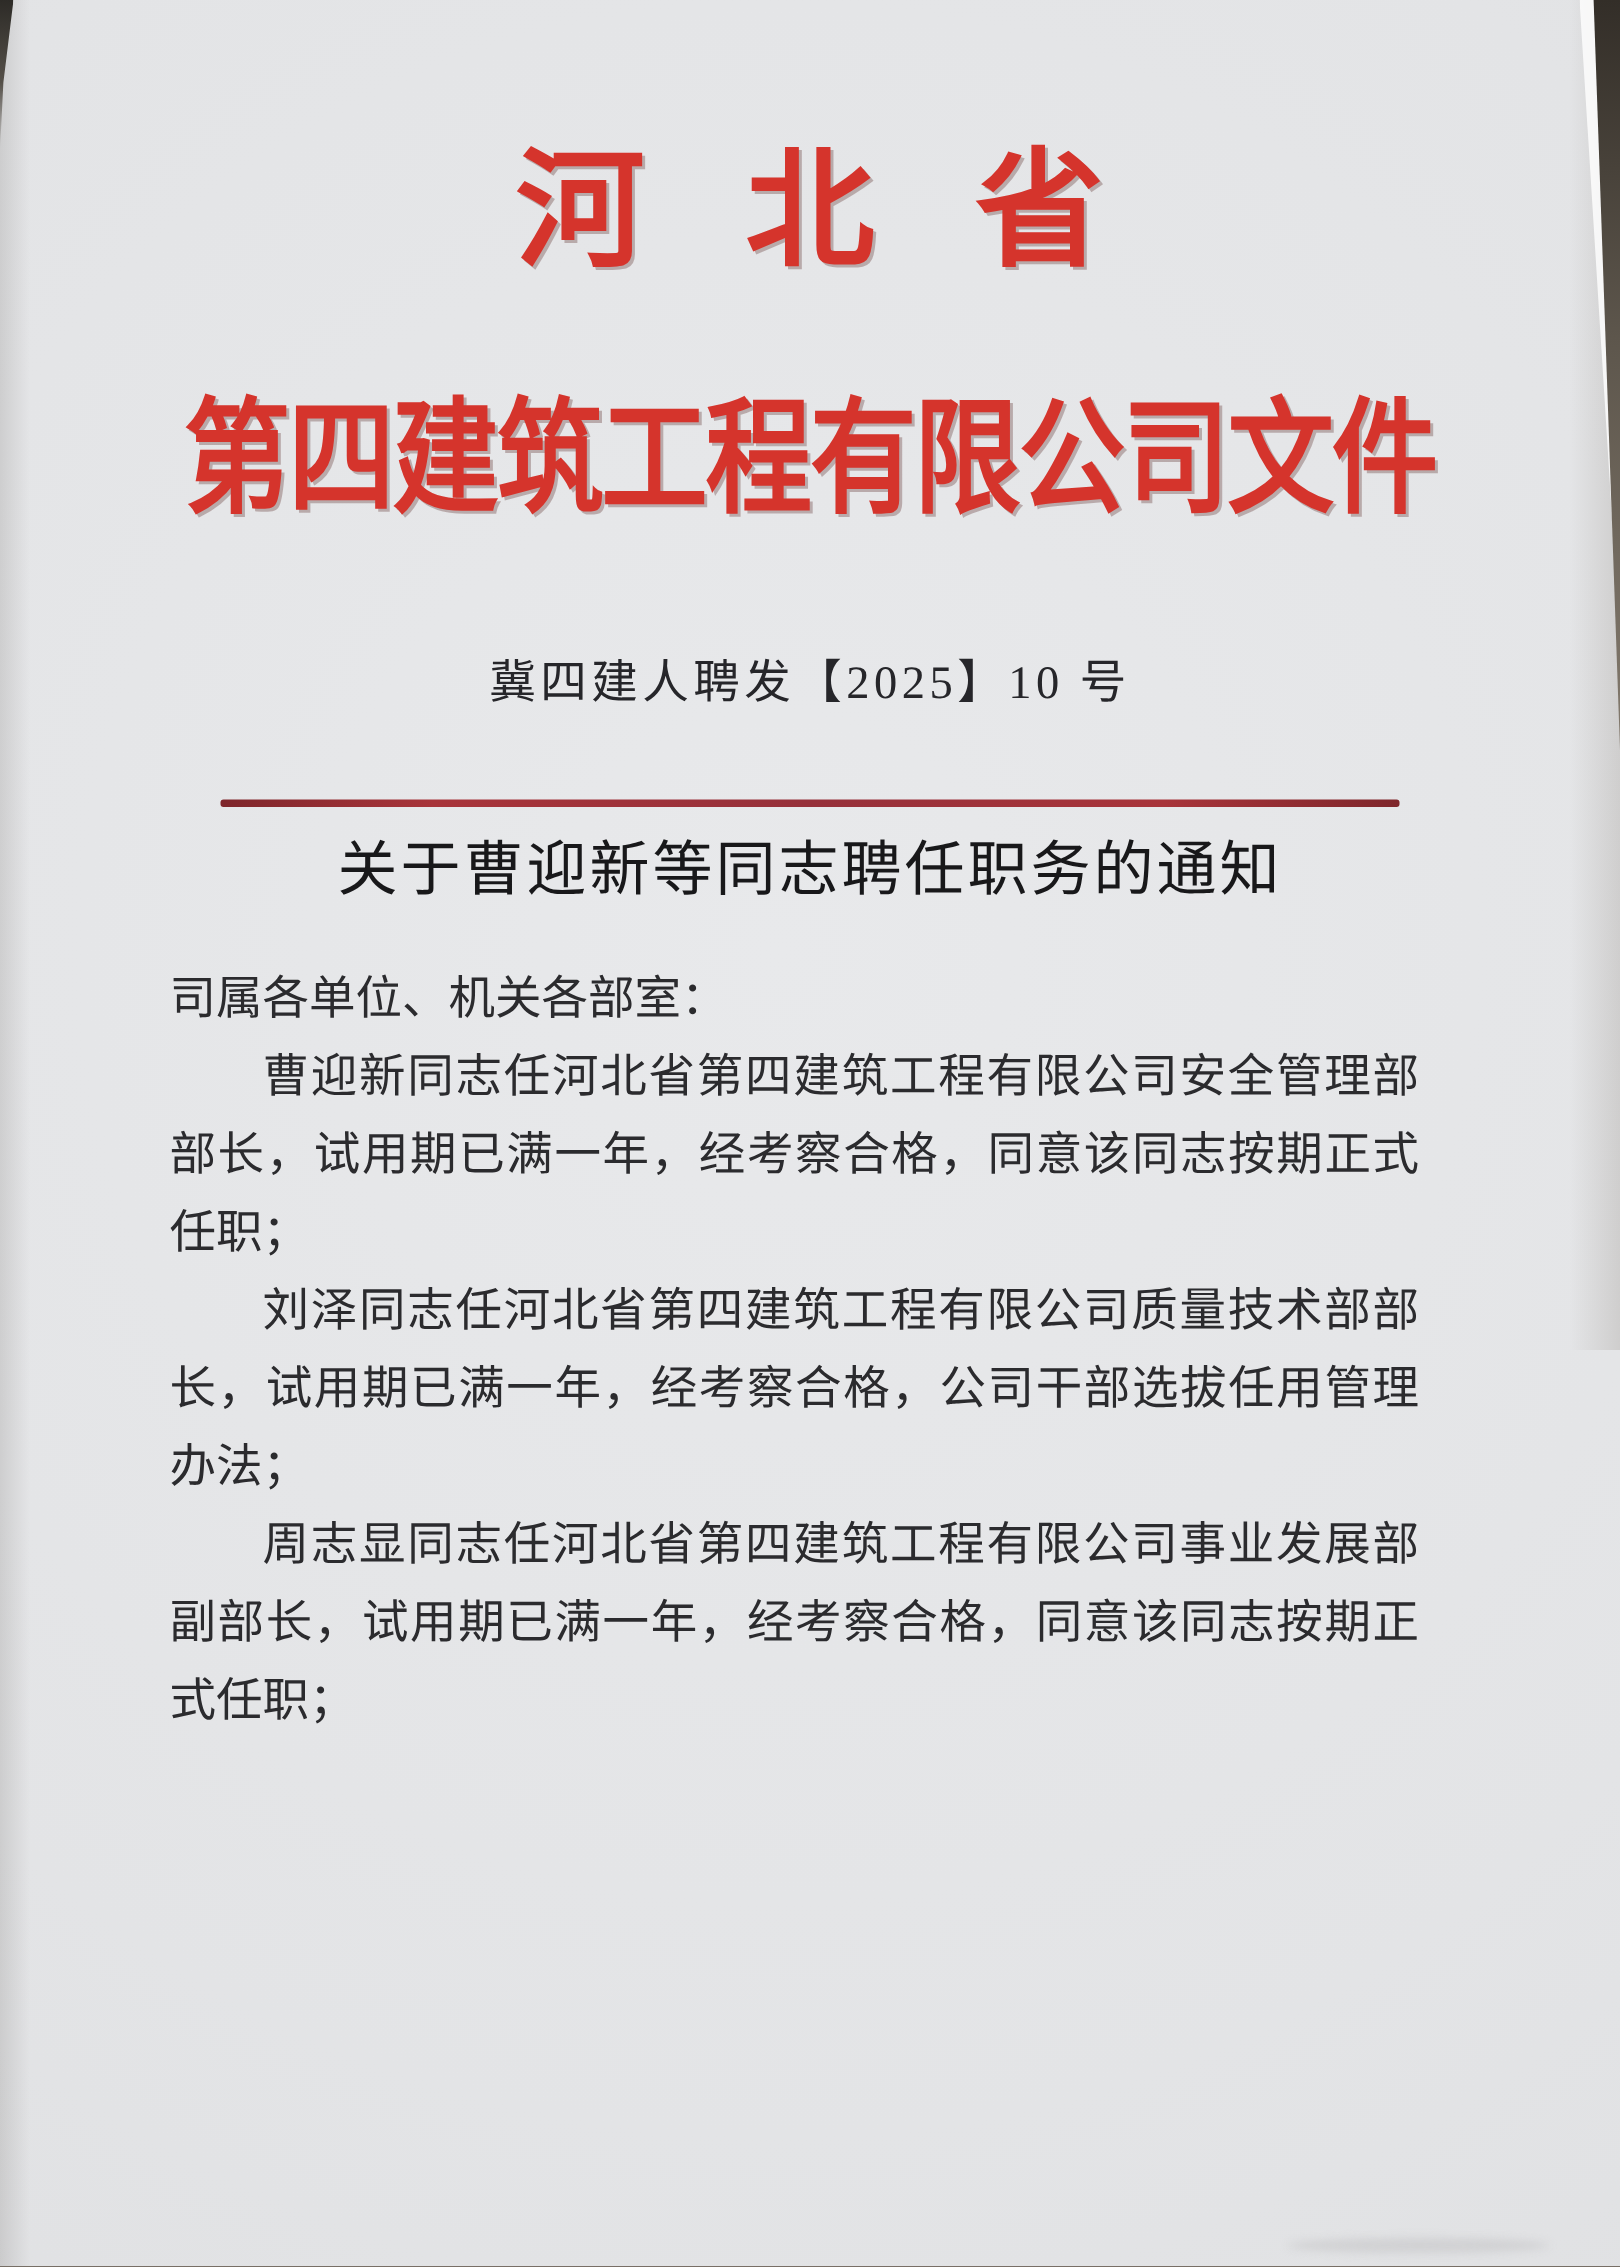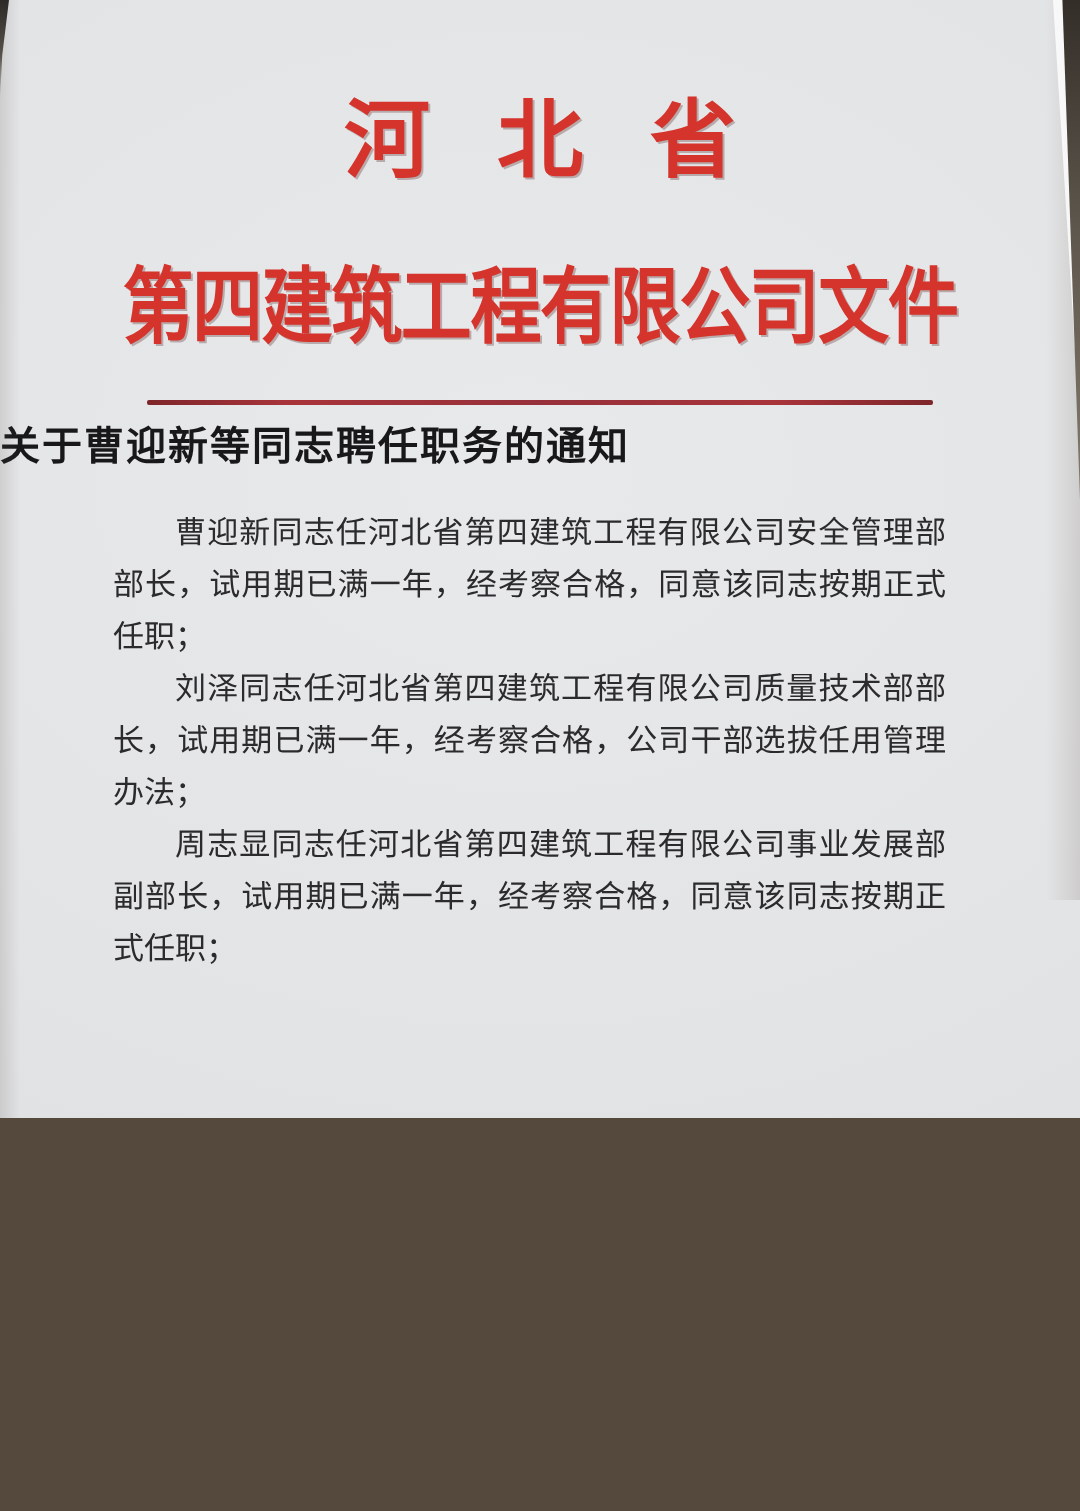--- a/index.html
+++ b/index.html
@@ -9,21 +9,21 @@
   body {
     width: 1080px;
     height: 1511px;
     overflow: hidden;
     background: #55483c;
     font-family: "Liberation Serif", "DejaVu Serif", serif;
   }
   .page {
     position: relative;
     width: 1080px;
-    height: 1118px;
+    height: 1511px;
     background:
       radial-gradient(130% 95% at 48% 42%, #e8e9eb 0%, #e3e4e6 55%, #dddee0 100%);
     overflow: hidden;
   }
   
   .shade-left {
     position: absolute; left: 0; top: 0;
     width: 20px; height: 1511px;
     background: linear-gradient(90deg, rgba(90,85,80,0.16), rgba(90,85,80,0));
     pointer-events: none;
@@ -98,23 +98,23 @@
   .red-rule {
     width: 786px;
     height: 5px;
     margin: 63px auto 0;
     background: linear-gradient(90deg, #7e262b 0%, #a8343a 18%, #96303a 50%, #a8343a 80%, #7e262b 100%);
     border-radius: 2px;
   }
   .notice-title {
     margin: 22px 0 0;
     line-height: 1;
-    text-align: left;
+    text-align: center;
     font-size: 40px;
-    font-weight: bold;
+    font-weight: normal;
     color: #18181a;
     letter-spacing: 2px;
   }
 
   
   .body-text {
     margin: 40px 0 0 113px;
     width: 833px;
     font-size: 31px;
     line-height: 52px;
@@ -136,26 +136,28 @@
   <div class="wedge-top-right-highlight"></div>
   <div class="wedge-top-right"></div>
 
   <div class="letterhead">
     <div>
       <span class="region-name">河北省</span>
     </div>
     <div class="company-line">第四建筑工程有限公司文件</div>
   </div>
 
+  <div class="doc-number">冀四建人聘发【2025】10 号</div>
 
   <div class="red-rule"></div>
 
   <h1 class="notice-title">关于曹迎新等同志聘任职务的通知</h1>
 
   <div class="body-text">
+    <p class="para">司属各单位、机关各部室：</p>
     <p class="para indent">曹迎新同志任河北省第四建筑工程有限公司安全管理部部长，试用期已满一年，经考察合格，同意该同志按期正式任职；</p>
     <p class="para indent">刘泽同志任河北省第四建筑工程有限公司质量技术部部长，试用期已满一年，经考察合格，公司干部选拔任用管理办法；</p>
     <p class="para indent">周志显同志任河北省第四建筑工程有限公司事业发展部副部长，试用期已满一年，经考察合格，同意该同志按期正式任职；</p>
   </div>
 
   <div class="bottom-smudge"></div>
 
 </div>
 
 </body></html>

